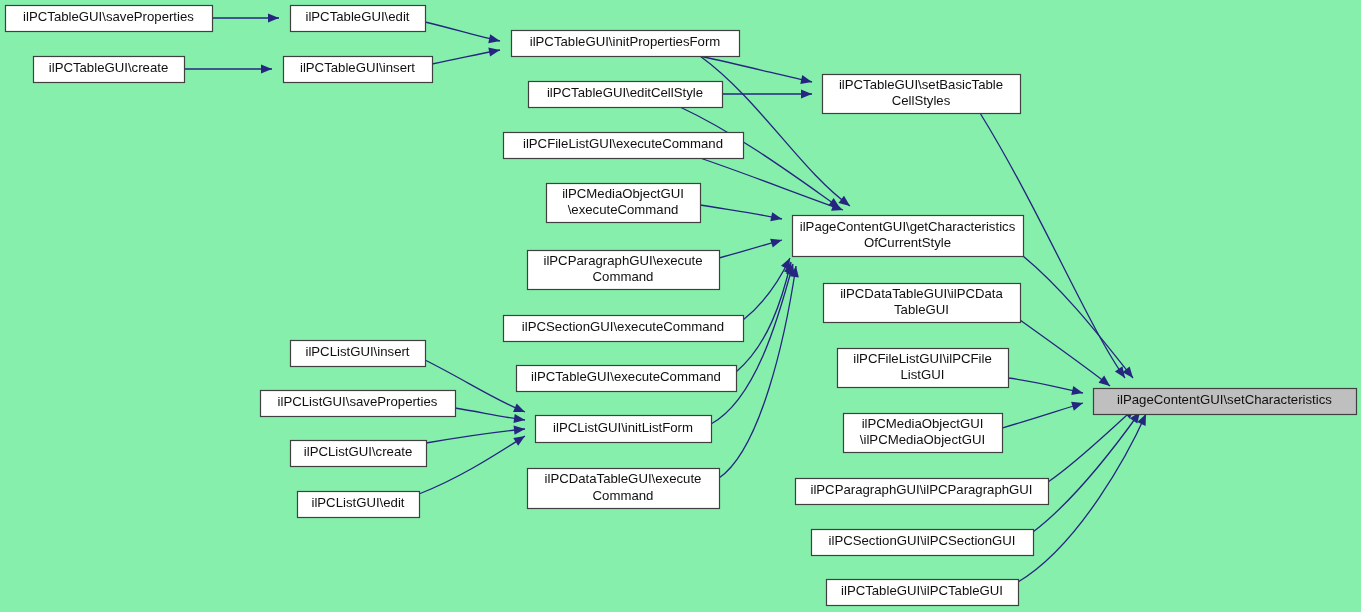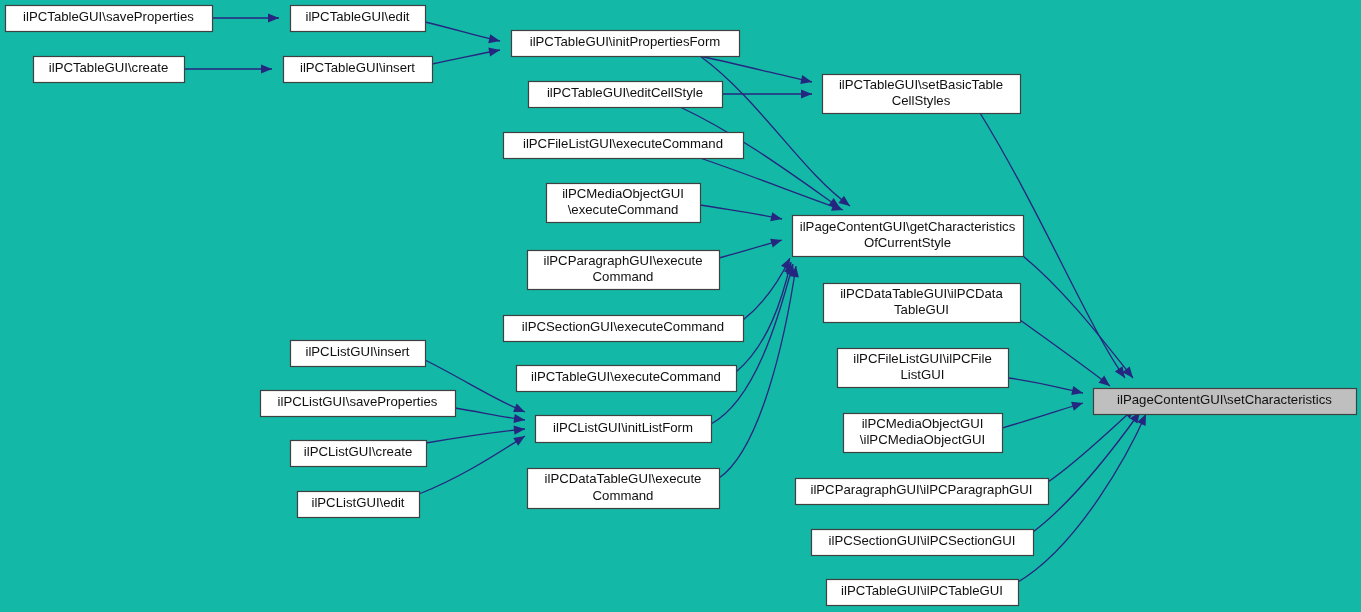--- a/index.html
+++ b/index.html
@@ -4,21 +4,21 @@
 <style>
   html, body {
     margin: 0;
     padding: 0;
     background: #ffffff;
   }
   #graph-root {
     position: relative;
     width: 1361px;
     height: 612px;
-    background: #14b8a6;
+    background: #86efac;
     font-family: "Liberation Sans", sans-serif;
     overflow: hidden;
   }
   svg#graph-canvas {
     position: absolute;
     top: 0;
     left: 0;
     width: 1361px;
     height: 612px;
   }

